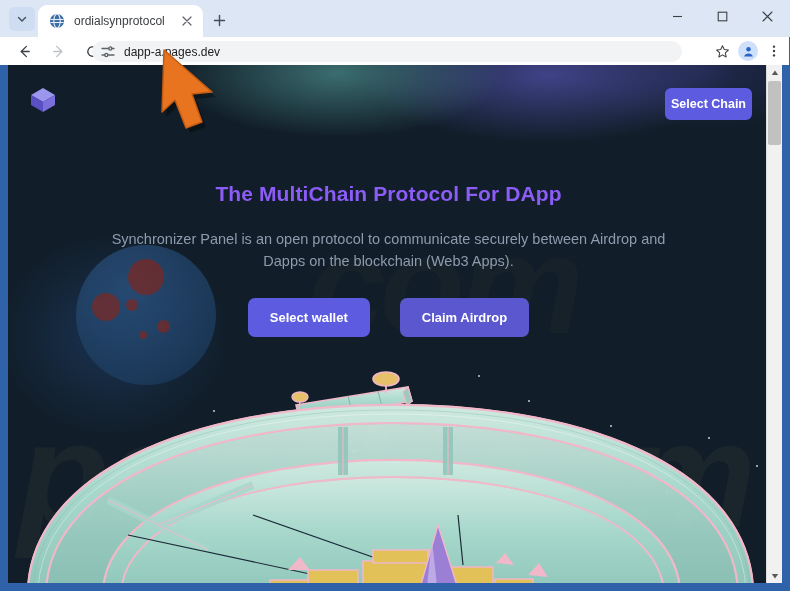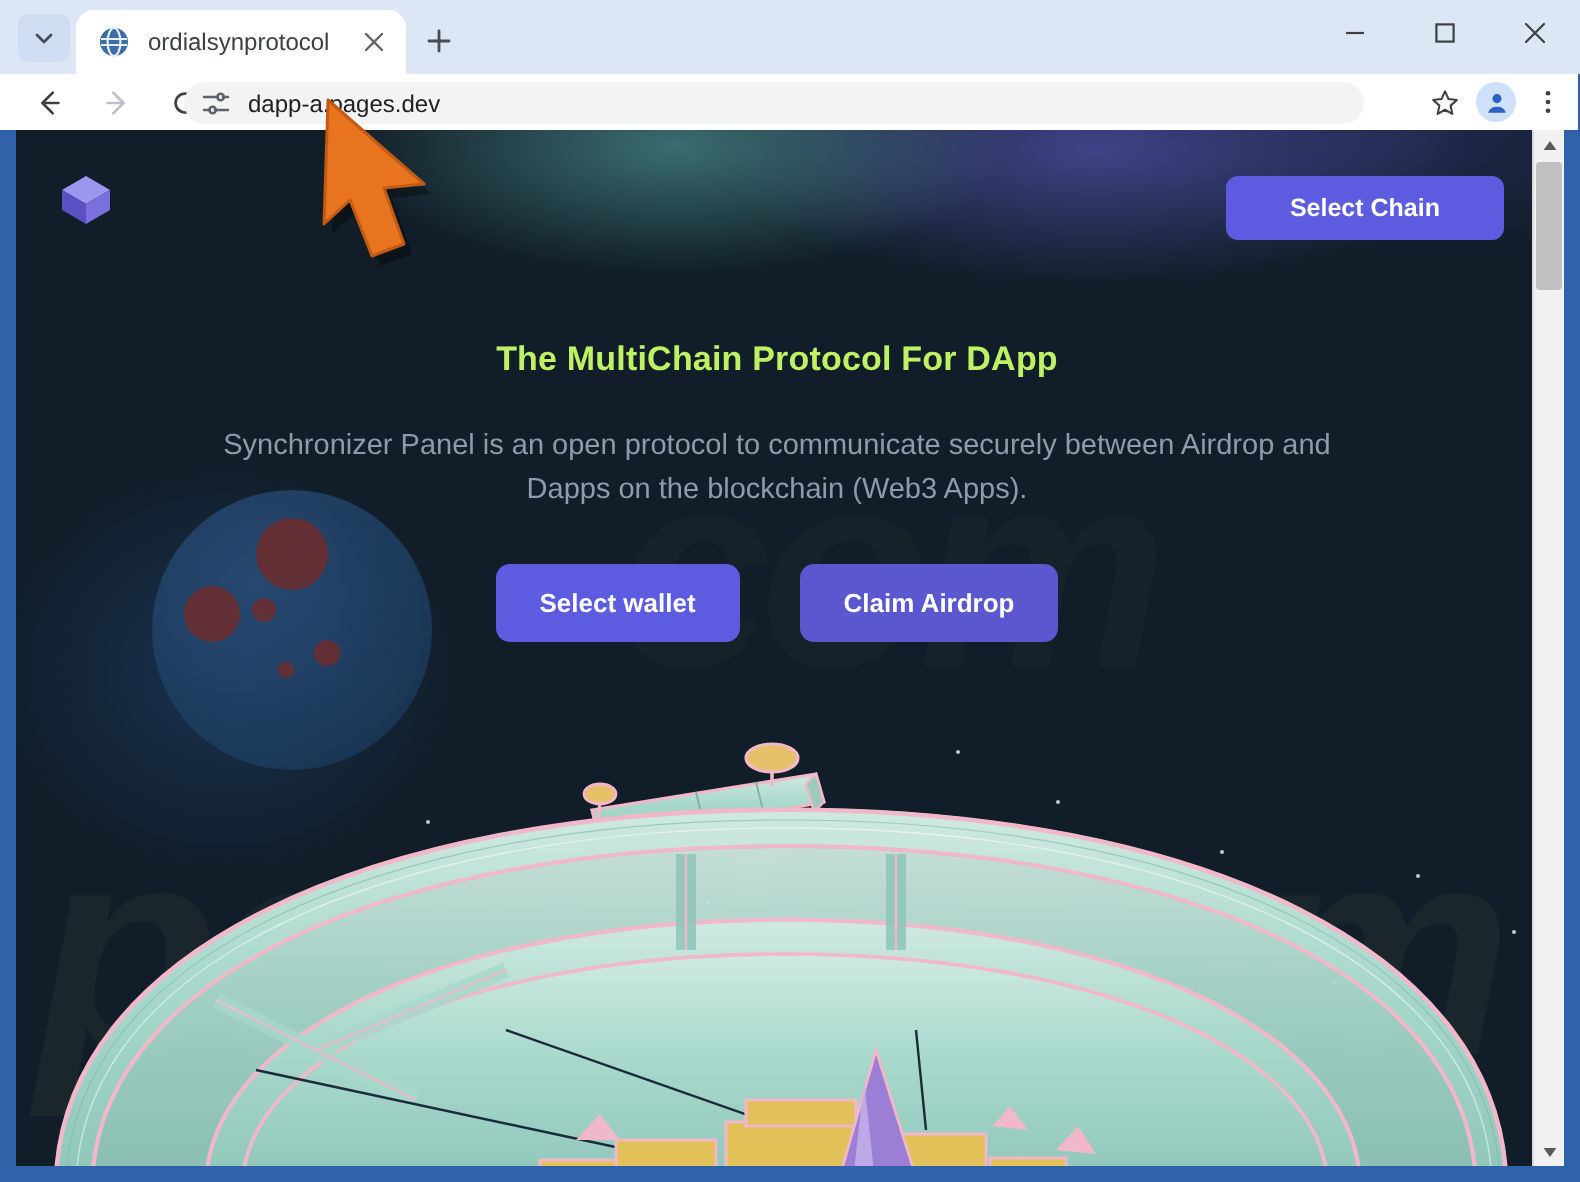--- a/index.html
+++ b/index.html
@@ -178,34 +178,34 @@
   }
   .logo-cube {
     position: absolute; left: 20px; top: 78px;
   }
   .select-chain {
     position: absolute; right: 17px; top: 81px;
     background: #5d5ce0;
     color: #ffffff;
     font-size: 12.5px; font-weight: bold;
     border: none; border-radius: 6px;
-    padding: 9px 32px;
+    padding: 9px 6px;
     cursor: pointer;
   }
 
   
   .hero {
     position: absolute; left: 0; top: 105px;
     width: 761px;
     text-align: center;
   }
   .hero h1 {
-    margin: 0; padding: 0;
-    font-size: 17px; font-weight: bold;
-    color: #bef264;
+    margin: 12px; padding: 0;
+    font-size: 21px; font-weight: bold;
+    color: #8b5cf6;
     letter-spacing: 0.1px;
   }
   .hero p {
     margin: 22px auto 0 auto;
     width: 560px;
     font-size: 14.5px;
     line-height: 22px;
     color: #8e9bad;
   }
   .cta-row {

